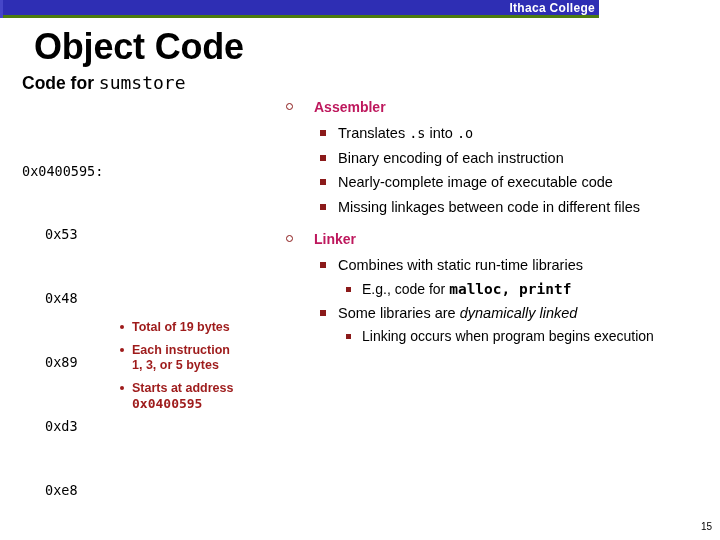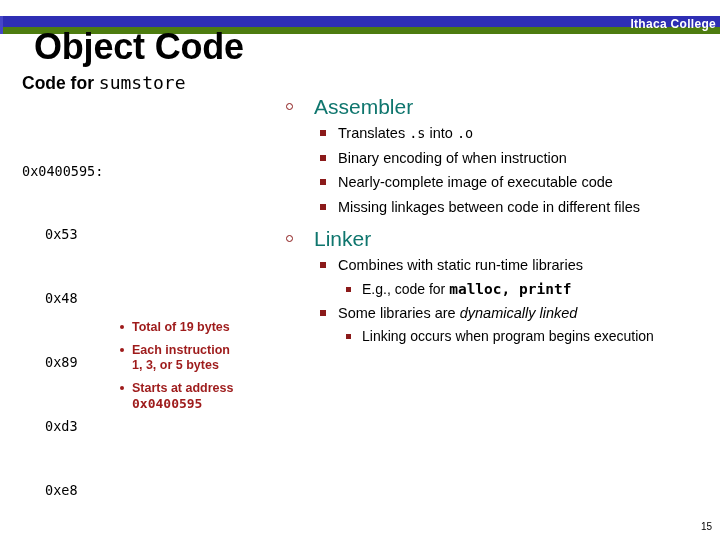--- a/index.html
+++ b/index.html
@@ -12,25 +12,25 @@
     background: #ffffff;
     font-family: "Liberation Sans", sans-serif;
     overflow: hidden;
     position: relative;
   }
 
   
   .banner {
     position: absolute;
     left: 0;
-    top: 16px;
-    width: 720px;
+    top: 0;
+    width: 599px;
     height: 18px;
     background: #2e2eb4;
-    border-bottom: 7px solid #4d7c0f;
+    border-bottom: 3px solid #4d7c0f;
     box-sizing: border-box;
   }
   .banner-edge {
     position: absolute;
     left: 0;
     top: 0;
     width: 3px;
     height: 18px;
     background: #4646c8;
   }
@@ -141,23 +141,23 @@
     position: absolute;
     left: 0px;
     top: 7px;
     width: 7px;
     height: 7px;
     border: 1.6px solid #8b1a1a;
     border-radius: 50%;
     box-sizing: border-box;
   }
   .l1-label {
-    font-size: 21px;
-    font-weight: normal;
-    color: #0f766e;
+    font-size: 14px;
+    font-weight: bold;
+    color: #be185d;
     line-height: 22px;
     display: inline-block;
   }
   .l2 {
     position: relative;
     padding-left: 52px;
     font-size: 14.5px;
     color: #000000;
     line-height: 24.5px;
   }
@@ -261,21 +261,21 @@
   <div class="l1">
     <span class="l1-bullet"></span>
     <span class="l1-label">Assembler</span>
   </div>
 
   <div class="l2">
     <span class="l2-bullet"></span><span>Translates </span><span class="mono-n">.s</span><span> into </span><span class="mono-n">.o</span>
   </div>
 
   <div class="l2">
-    <span class="l2-bullet"></span><span>Binary encoding of when instruction</span>
+    <span class="l2-bullet"></span><span>Binary encoding of each instruction</span>
   </div>
 
   <div class="l2">
     <span class="l2-bullet"></span><span>Nearly-complete image of executable code</span>
   </div>
 
   <div class="l2">
     <span class="l2-bullet"></span><span>Missing linkages between code in different files</span>
   </div>
 

